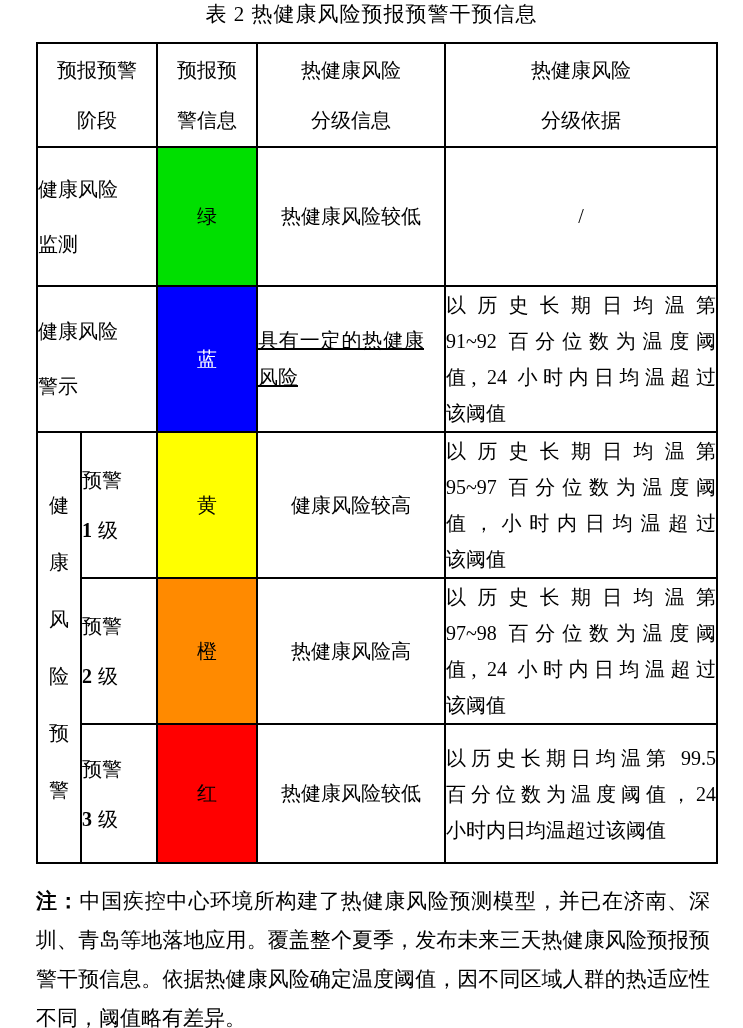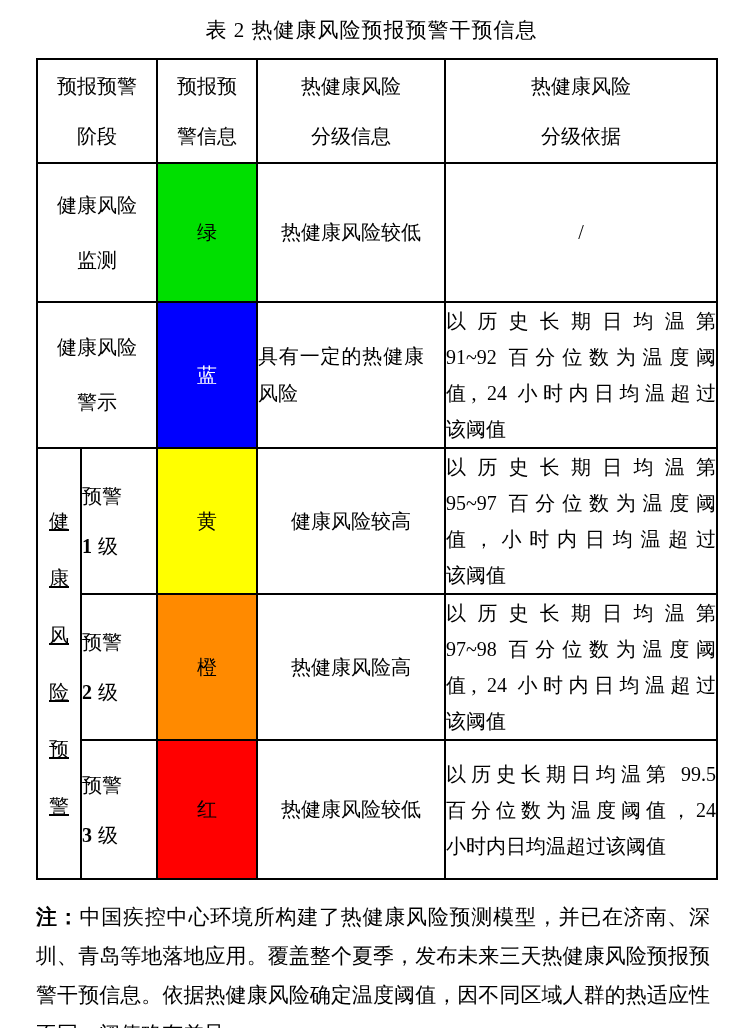--- a/index.html
+++ b/index.html
@@ -4,21 +4,21 @@
 <style>
   html,body{margin:0;padding:0;}
   body{
     width:743px;height:1028px;background:#ffffff;
     font-family:"Liberation Serif","DejaVu Serif",serif;
     color:#000;
     -webkit-font-smoothing:antialiased;
     overflow:hidden;
   }
   .doc-title{
-    margin-top:16px;
+    margin-top:0;
     text-align:center;
     font-size:21px;
     letter-spacing:1px;
   }
   table.risk-table{
     margin:14px 0 0 36px;
     border-collapse:collapse;
     table-layout:fixed;
     width:680px;
     font-size:20px;
@@ -26,39 +26,39 @@
   table.risk-table td, table.risk-table th{
     border:2px solid #000;
     padding:0;
     font-weight:normal;
     vertical-align:middle;
   }
   tr.hdr{height:104px;}
   tr.data{height:139px;}
   th.hcell{text-align:center;}
   th.hcell div{line-height:50px;}
-  td.stage{text-align:center;}
+  td.stage{text-align:left;}
   td.stage div{line-height:55px;}
   td.vstage{text-align:center;vertical-align:middle;}
   td.vstage .vtext{
     width:22px;margin:0 auto;
     word-break:break-all;
     line-height:57px;
-    text-decoration:underline;
   }
   td.sub{text-align:left;}
   td.sub div{line-height:50px;}
   td.sub .lv-num{font-weight:bold;}
   td.sub .lv-unit{margin-left:6px;}
   td.sig{text-align:center;}
   td.level{padding-left:13px;text-align:center;}
   td.level.justify2{
     padding-right:20px;
     text-align:justify;
     line-height:37px;
+    text-decoration:underline;
   }
   td.basis{padding:0 12px;vertical-align:middle;}
   td.basis .bline{
     line-height:36px;
     text-align:justify;
     text-align-last:justify;
   }
   td.basis .bline:last-child{text-align-last:left;}
   td.basis.center{text-align:center;padding:0;}
   .note{

